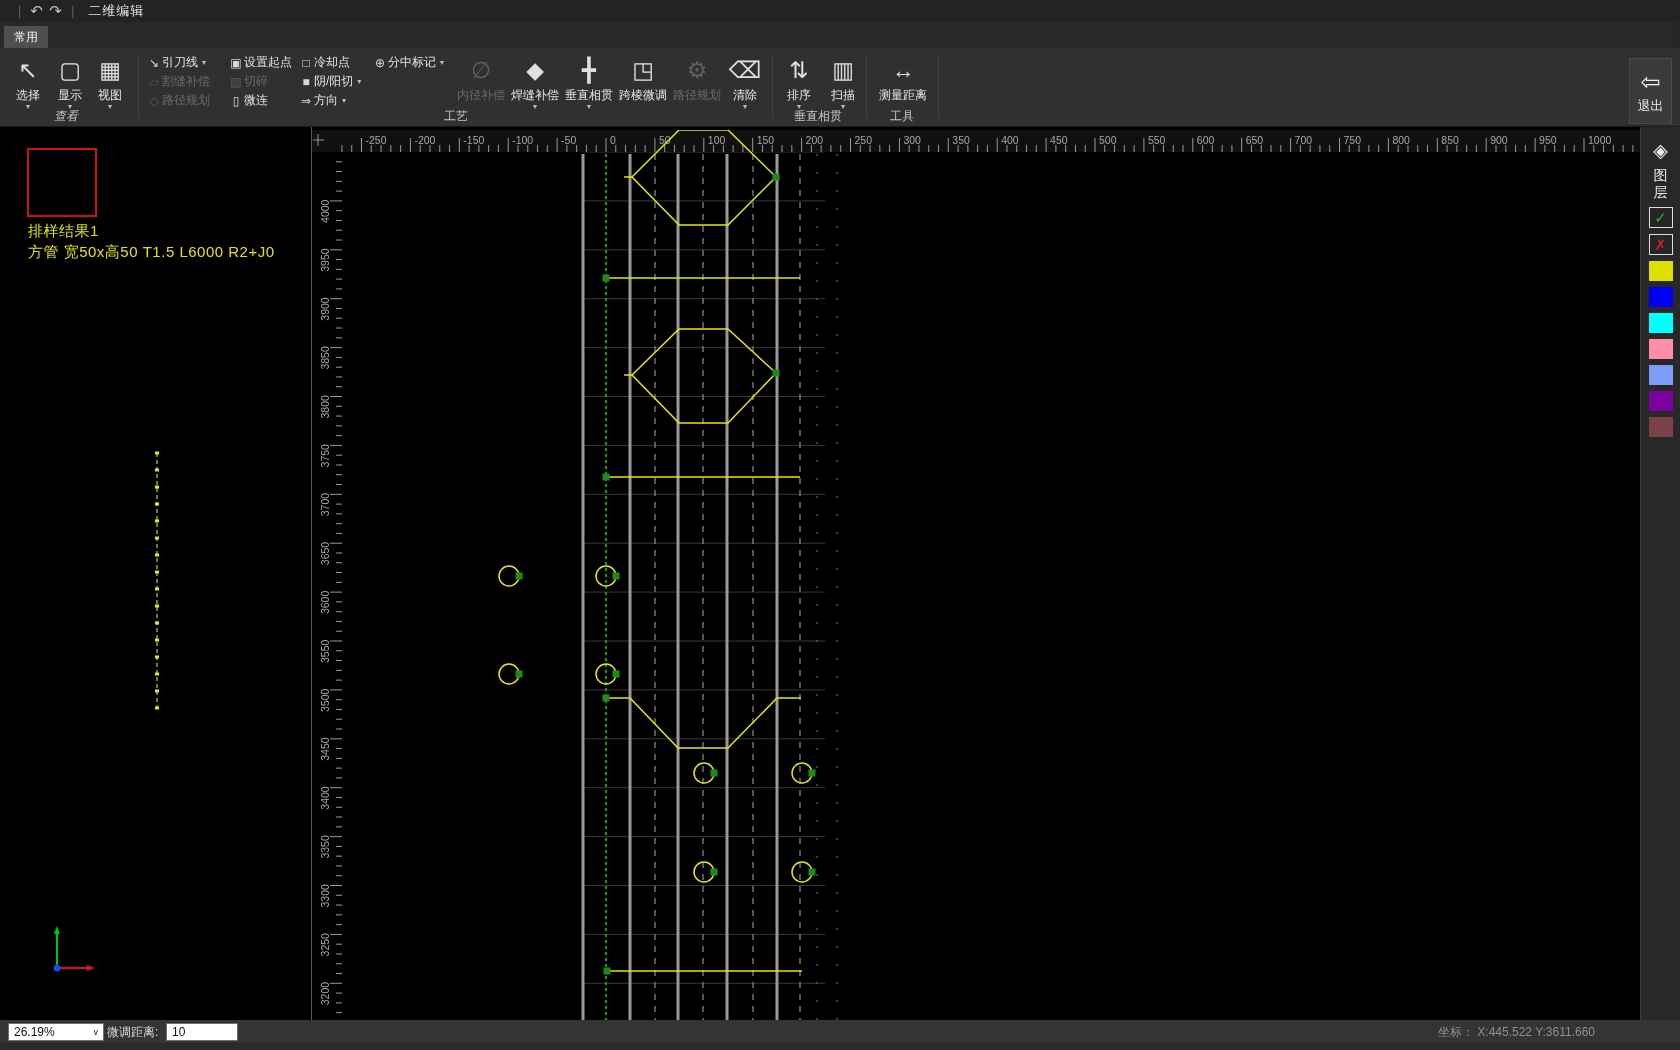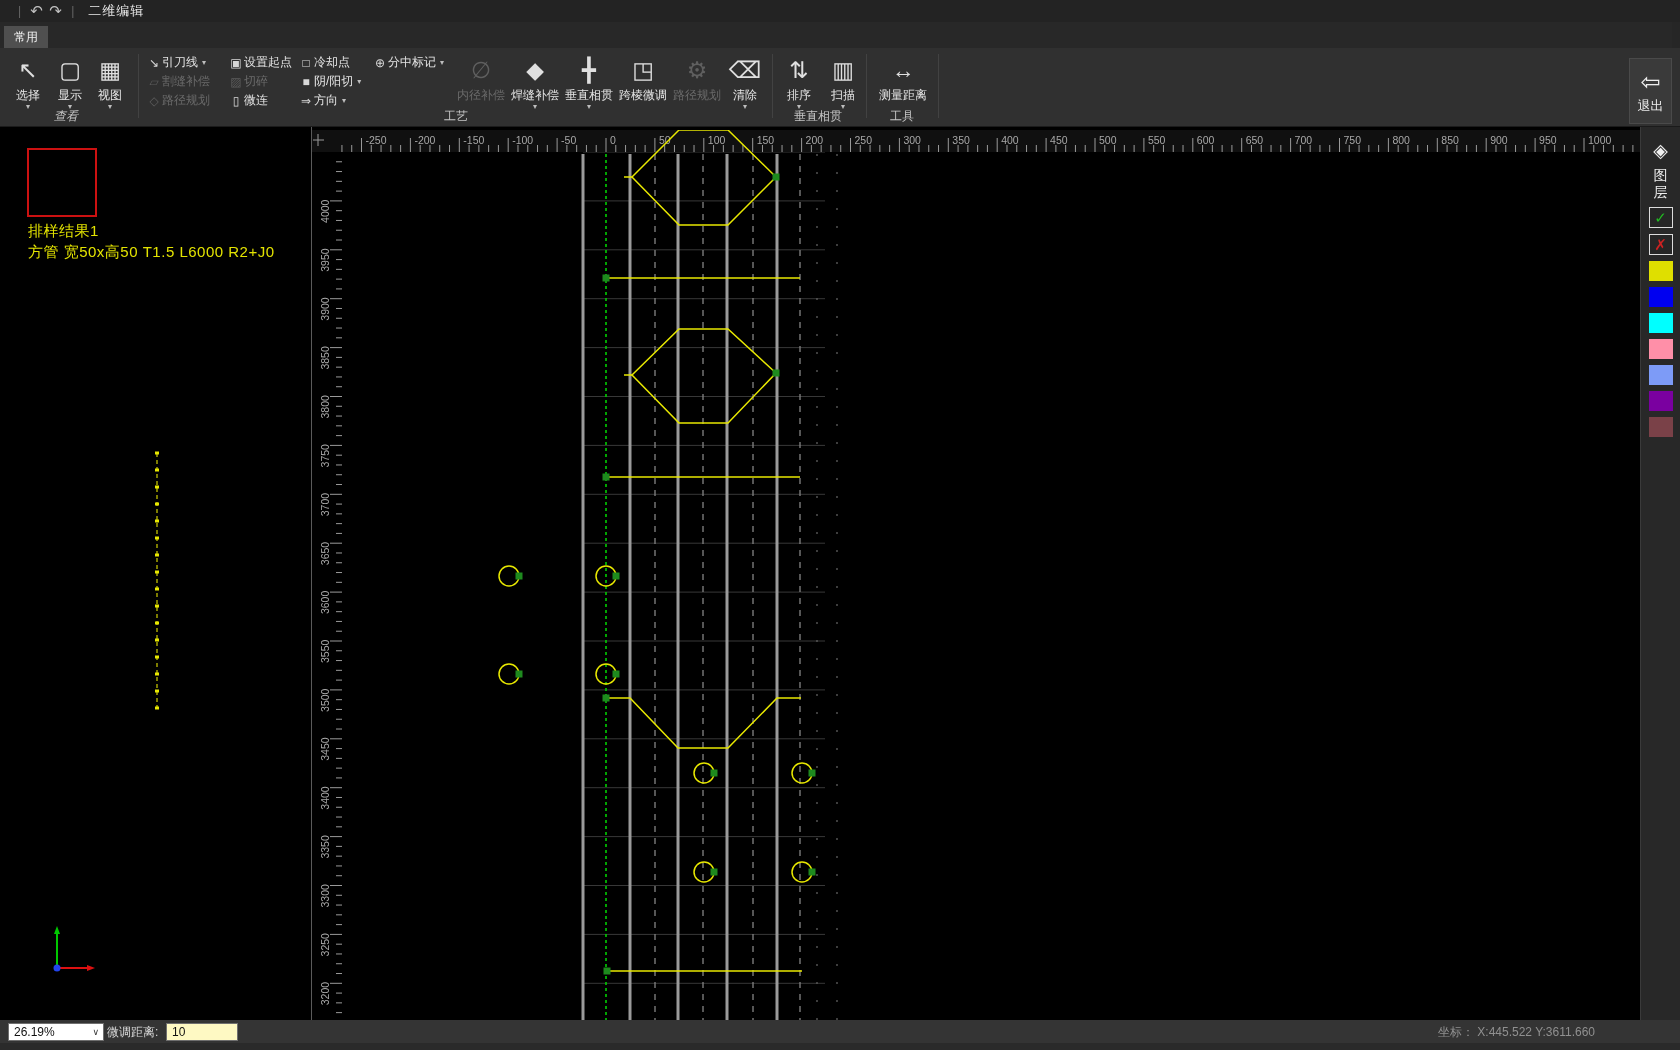--- a/index.html
+++ b/index.html
@@ -64,21 +64,21 @@
   #cross-btn { color:#cc2222; }
   .swatch { width:24px; height:20px; margin-top:6px; cursor:pointer; }
 
   
   #statusbar { position:absolute; left:0; top:1020px; width:1680px; height:23px; background:#343434;
                color:#dddddd; font-size:12px; }
   #zoom-combo { position:absolute; left:8px; top:3px; width:96px; height:18px; background:#fff; color:#111;
                 border:1px solid #6f6f6f; font-size:12px; line-height:16px; padding-left:5px; cursor:pointer; }
   #zoom-combo .chev { position:absolute; right:4px; top:0; color:#333; font-size:9px; line-height:16px; }
   #nudge-label { position:absolute; left:107px; top:4px; color:#d8d8d8;text-align:right; }
-  #nudge-input { position:absolute; left:166px; top:3px; width:72px; height:18px; background:#fef9c3; color:#111;
+  #nudge-input { position:absolute; left:166px; top:3px; width:72px; height:18px; background:#ffffff; color:#111;
                  border:1px solid #6f6f6f; font-size:12px; line-height:16px; padding-left:5px; }
   #coords { position:absolute; right:85px; top:4px; color:#909090; }
   #bottomstrip { position:absolute; left:0; top:1043px; width:1680px; height:7px; background:#2a2a2a; }
 </style>
 </head>
 <body>
 
 <div id="app">
 
   <div id="titlebar">

